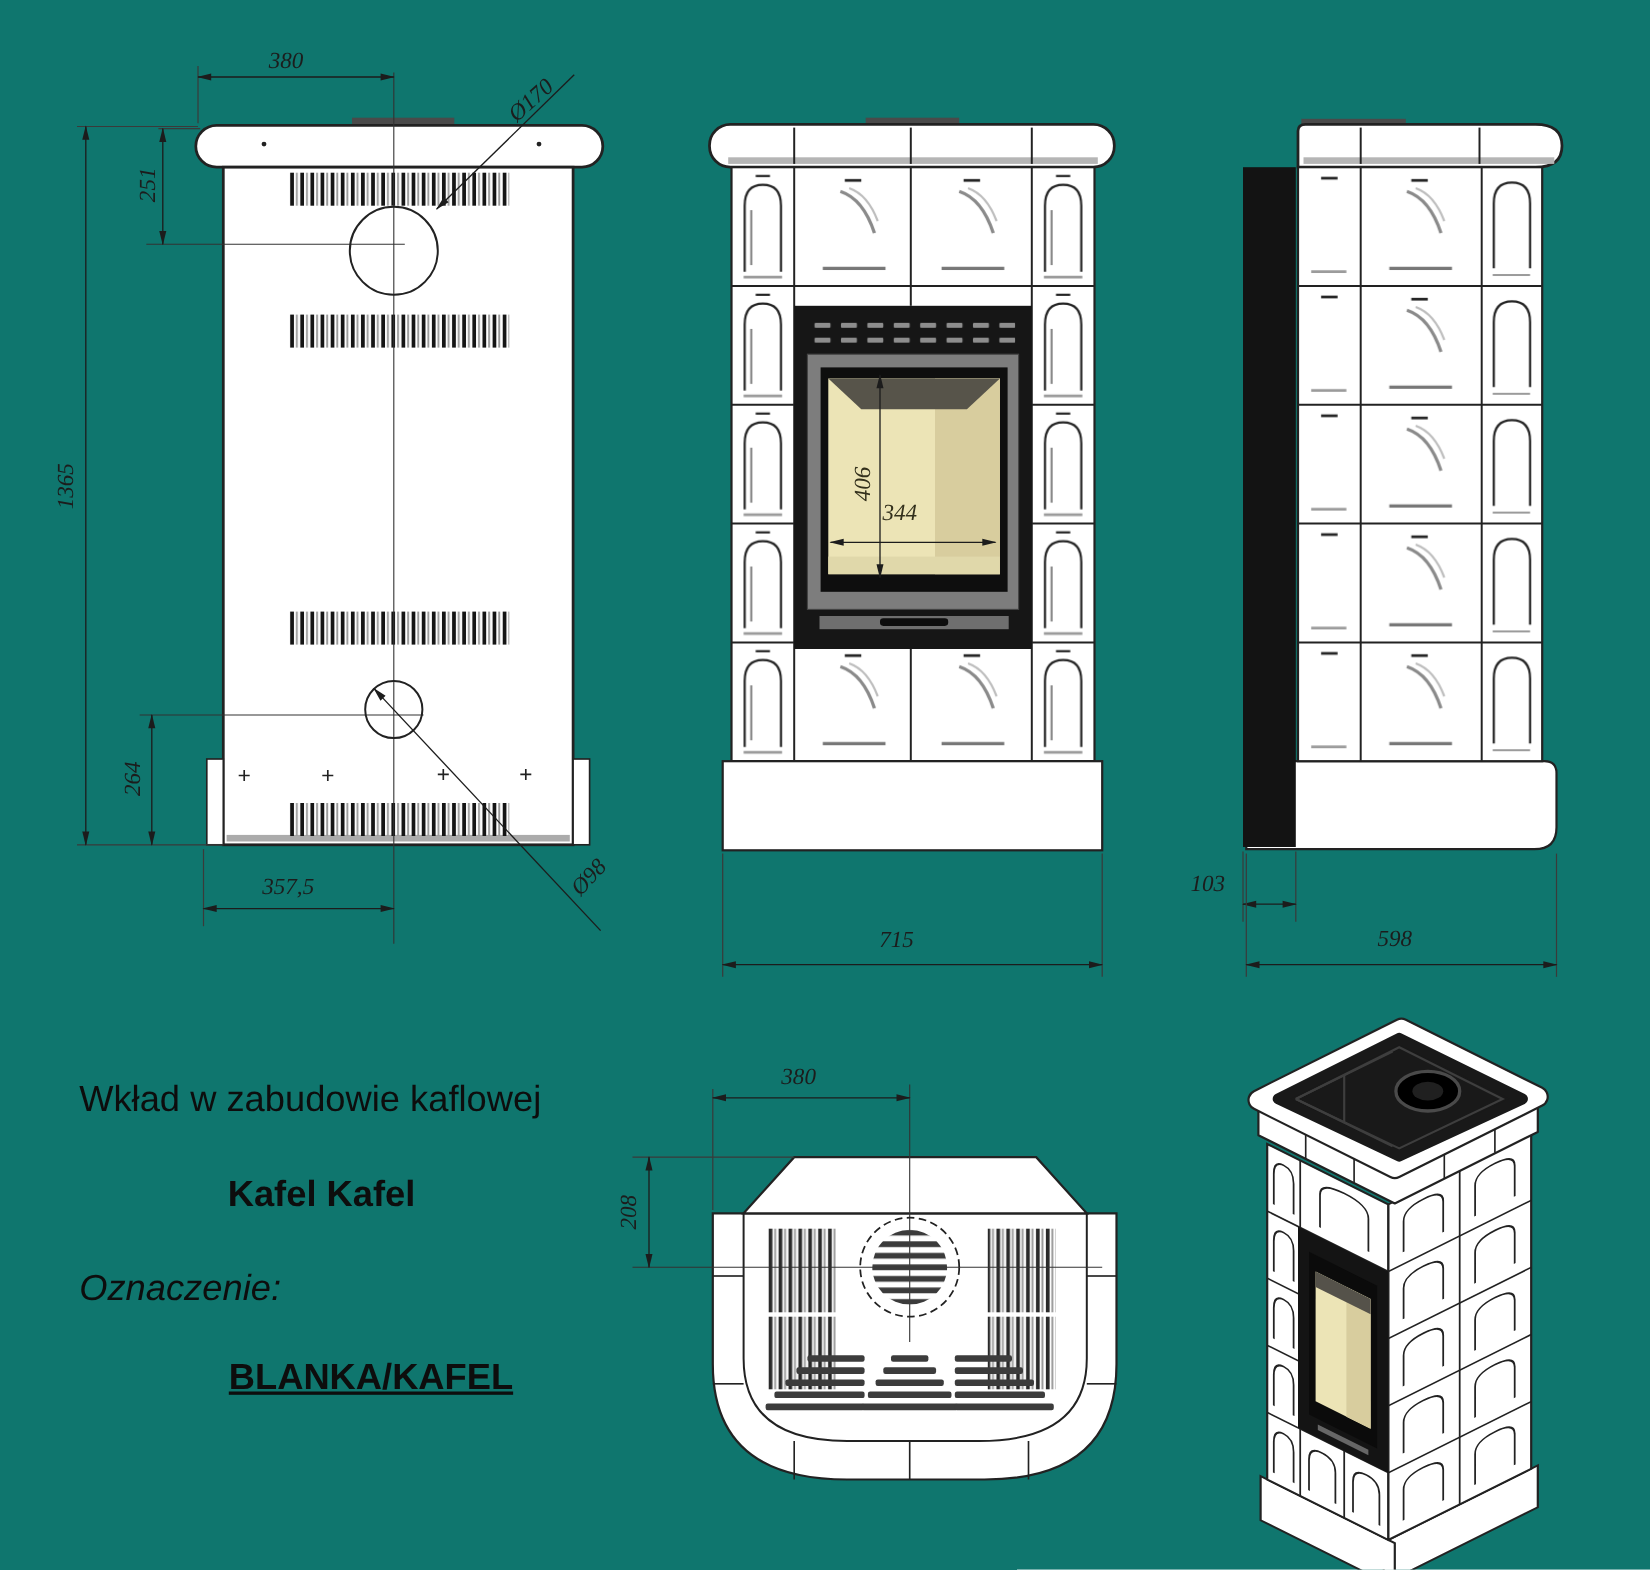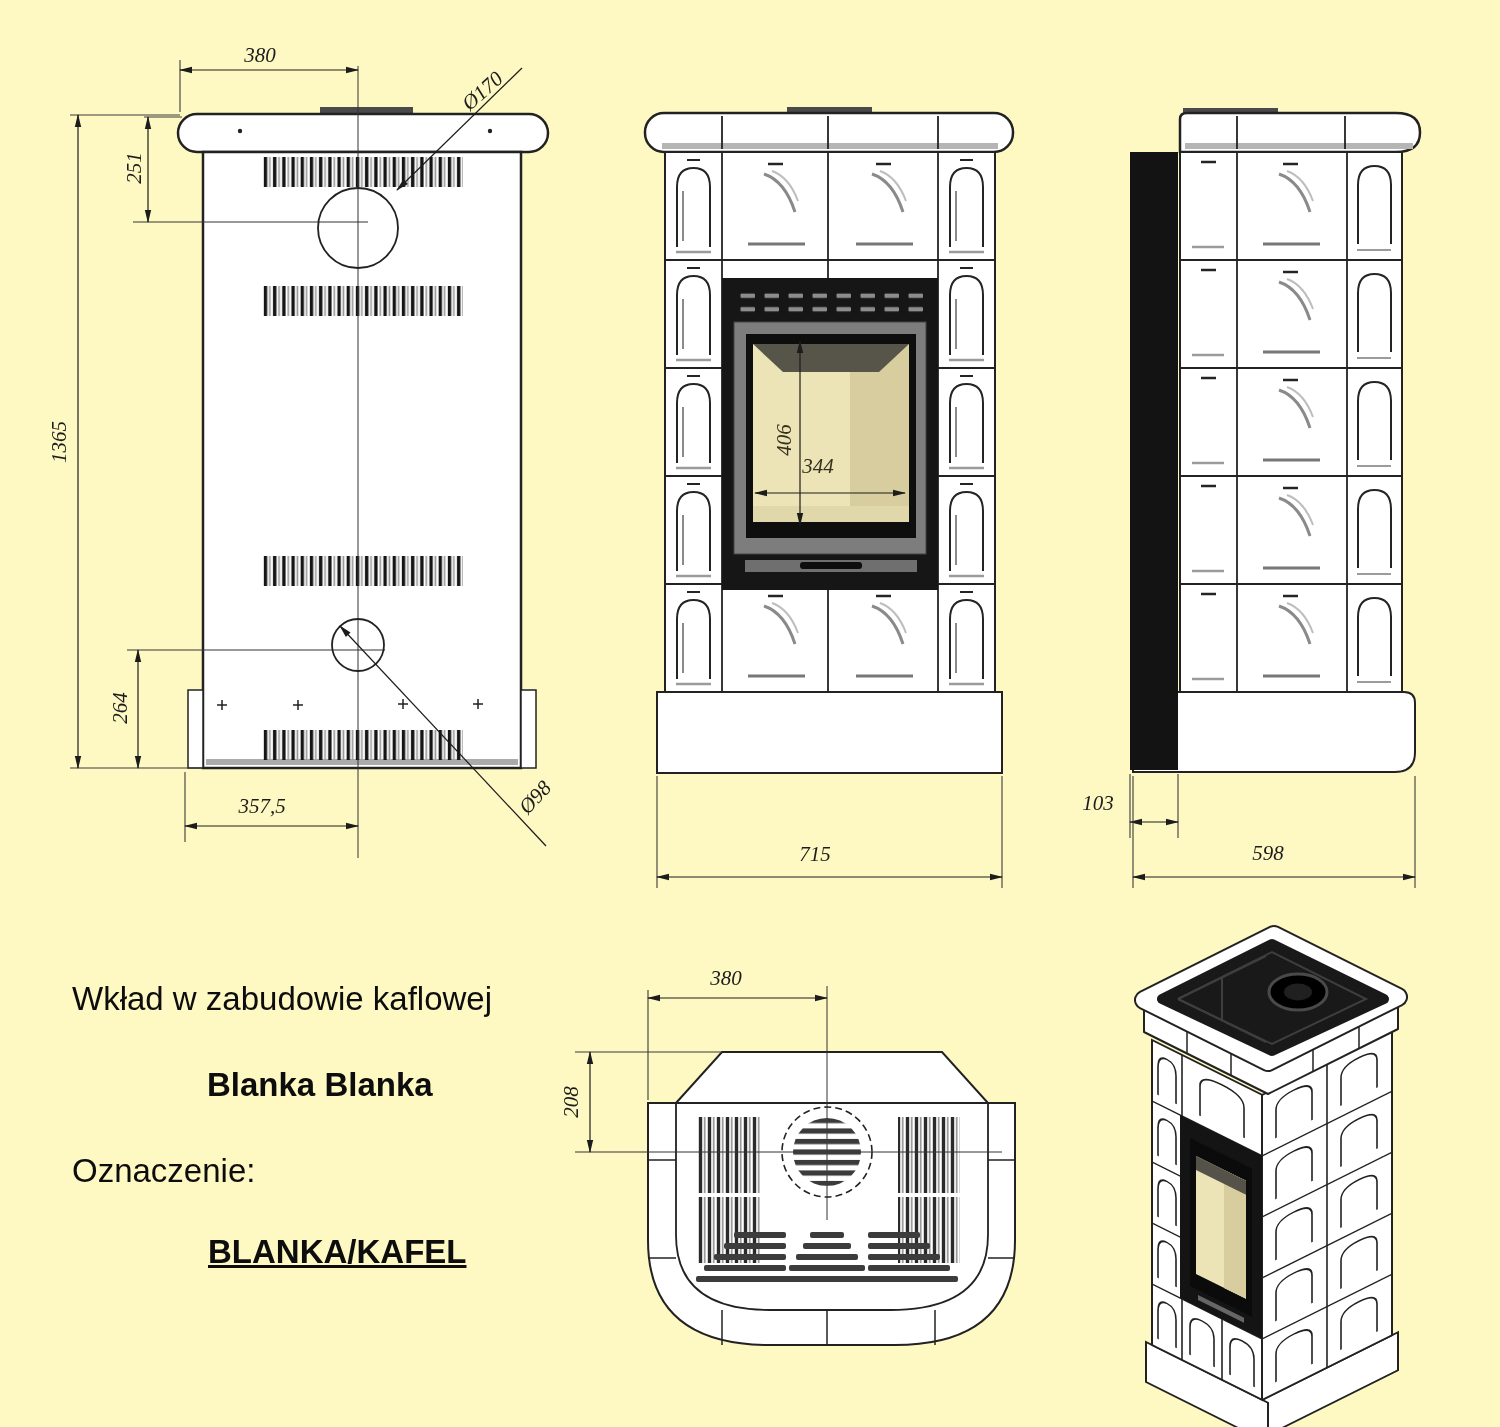--- a/index.html
+++ b/index.html
@@ -1,24 +1,24 @@
 <!DOCTYPE html>
 <html><head>
 <meta charset="utf-8">
 <style>
   html,body{margin:0;padding:0;background:#fff;}
-  .canvas{position:relative;width:1500px;height:1427px;background:#fef9c3;overflow:hidden;
+  .canvas{position:relative;width:1500px;height:1427px;background:#0f766e;overflow:hidden;
           font-family:"Liberation Sans",sans-serif;}
   .canvas svg{position:absolute;left:0;top:0;}
   .dimtxt{font-family:"Liberation Serif",serif;font-style:italic;font-size:21px;fill:#1c1c1c;}
   .dimtxt-olive{fill:#33301c;}
   .info{position:absolute;color:#0d0d0d;white-space:nowrap;text-align:right;}
   .info-l1{left:72px;top:980px;font-size:33px;}
   .info-l2{left:207px;top:1066px;font-size:33px;font-weight:bold;}
-  .info-l3{left:72px;top:1152px;font-size:33px;}
+  .info-l3{left:72px;top:1152px;font-size:33px;font-style:italic;}
   .info-l4{left:208px;top:1233px;font-size:33px;font-weight:bold;text-decoration:underline;}
   .ext{stroke:#3a3a3a;stroke-width:1.1;}
   .dim{stroke:#1c1c1c;stroke-width:1.2;}
   .cl{stroke:#333;stroke-width:1;}
 </style>
 </head>
 <body>
 
 <div class="canvas">
 <svg width="1500" height="1427" viewBox="0 0 1500 1427">
@@ -359,17 +359,17 @@
           <line x1="1178" y1="999" x2="1266" y2="956"></line>
       <line x1="1222" y1="977" x2="1222" y2="1021"></line>
     </g>
     <ellipse cx="1298" cy="992" rx="29" ry="18" fill="#000" stroke="#4a4a4a" stroke-width="3"></ellipse>
     <ellipse cx="1298" cy="992" rx="14" ry="8.5" fill="#202020"></ellipse>
   </g>
 </svg>
 
   <div class="info-block">
     <div class="info info-l1">Wkład w zabudowie kaflowej</div>
-    <div class="info info-l2">Blanka Blanka</div>
+    <div class="info info-l2">Kafel Kafel</div>
     <div class="info info-l3">Oznaczenie:</div>
     <div class="info info-l4">BLANKA/KAFEL</div>
   </div>
 </div>
 
 </body></html>

